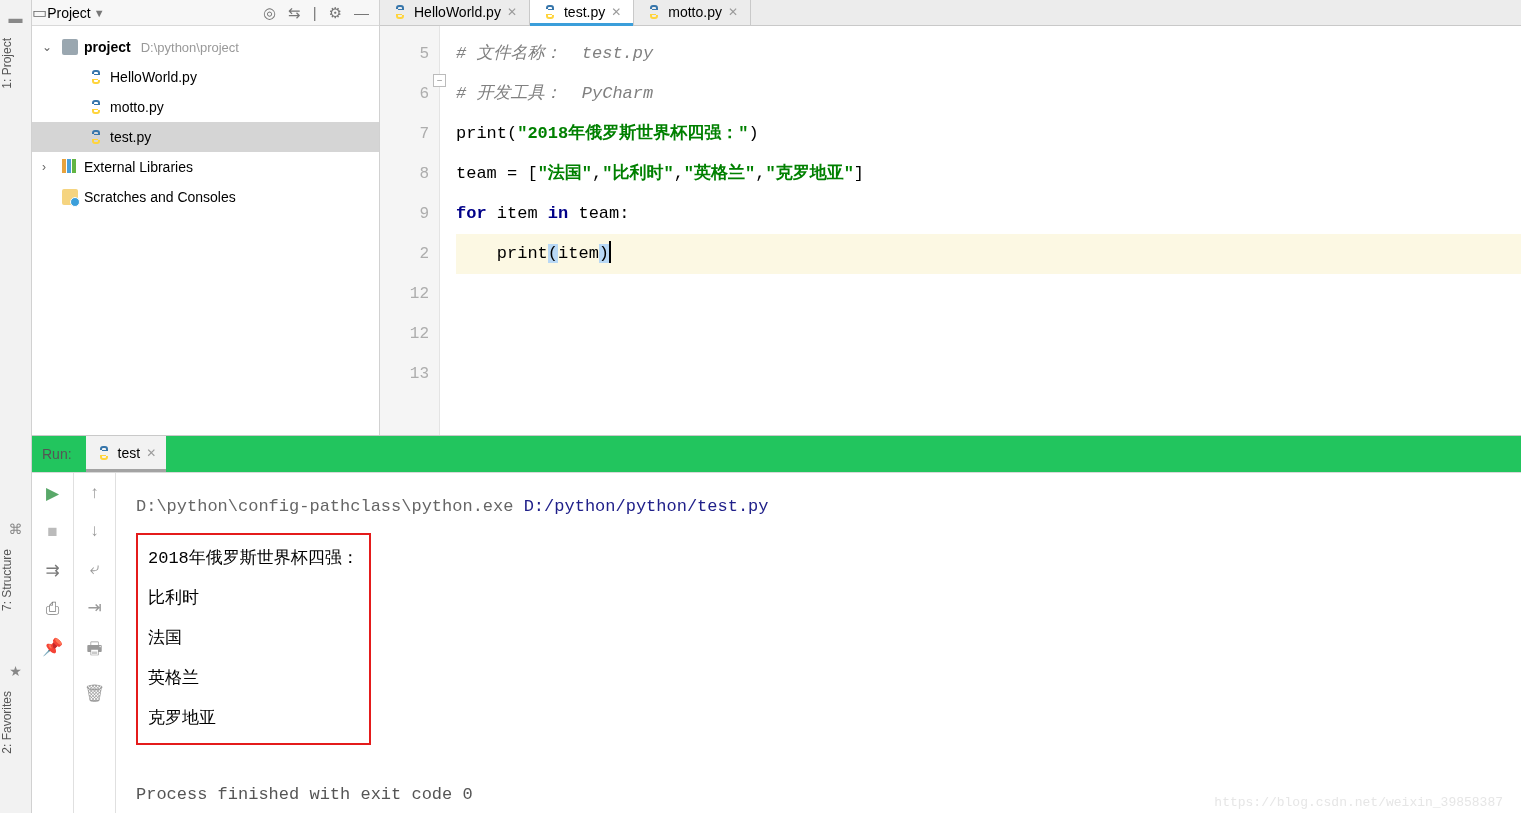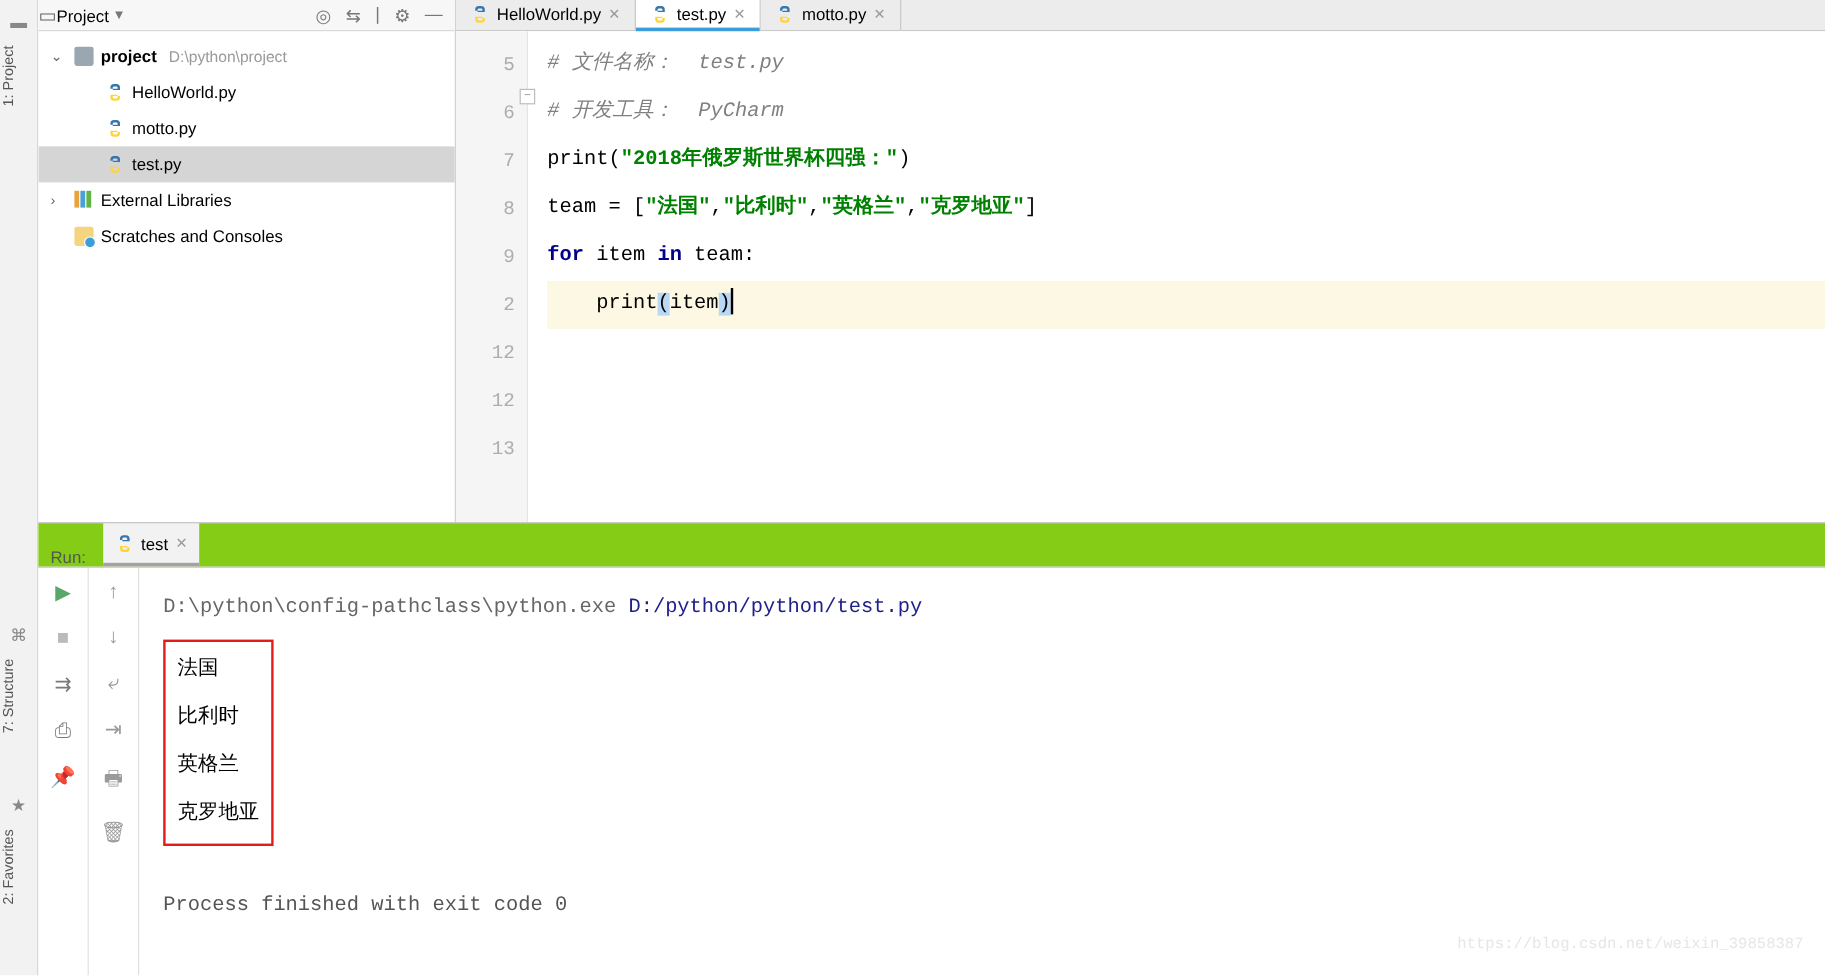--- a/index.html
+++ b/index.html
@@ -49,21 +49,21 @@
   .code .hl-line { background:#fcf8e3;}
   .comment { color:#808080; font-style:italic;}
   .kw { color:#000088; font-weight:600;}
   .fn { color:#000;}
   .str { color:#008000; font-weight:600;}
   .paren-hl { background:#b8d8f5;}
   .cursor { display:inline-block; width:2px; height:22px; background:#000; vertical-align:middle; margin-bottom:4px;}
   .breadcrumb { height:24px; background:#f7f7f7; border-top:1px solid #d9d9d9; padding-left:90px; font-size:13px; color:#555; display:flex; align-items:center;}
   
   .run-panel { position:absolute; left:32px; right:0; top:435px; bottom:0; border-top:1px solid #c9c9c9; background:#fff; display:flex; flex-direction:column;}
-  .run-header { height:37px; background:#84cc16; display:flex; align-items:flex-end; padding-left:10px; gap:14px; border-bottom:1px solid #d9d9d9;}
+  .run-header { height:37px; background:#22c55e; display:flex; align-items:center; padding-left:10px; gap:14px; border-bottom:1px solid #d9d9d9;}
   .run-header .lbl { color:#555;}
   .run-tab { display:flex; align-items:center; gap:6px; height:36px; padding:0 10px; border-bottom:3px solid #a3a3a3; background:#f2f2f2;}
   .run-tab .close { color:#9a9a9a; font-size:12px;}
   .run-body { flex:1; display:flex;}
   .run-tools { width:42px; border-right:1px solid #e0e0e0; display:flex; flex-direction:column; align-items:center; padding-top:10px; gap:18px; color:#7a7a7a; font-size:17px;}
   .run-tools .play { color:#59a869;}
   .run-tools2 { width:42px; border-right:1px solid #e0e0e0; display:flex; flex-direction:column; align-items:center; padding-top:10px; gap:18px; color:#9a9a9a; font-size:17px;}
   .console { flex:1; font-family:"Consolas","SimSun","Courier New",monospace; font-size:17px; padding:14px 20px; line-height:40px; position:relative;}
   .console .cmd { color:#666;}
   .console .exe { color:#20208a;}
@@ -234,19 +234,19 @@
       <span class="tool-ic">↑</span>
       <span class="tool-ic">↓</span>
       <span class="tool-ic">⤶</span>
       <span class="tool-ic">⇥</span>
       <span class="tool-ic">🖶</span>
       <span class="tool-ic">🗑</span>
     </div>
     <div class="console">
       <div class="cmd"><span>D:\python\config-pathclass\python.exe</span> <span class="exe">D:/python/python/test.py</span></div>
       <div style="height:6px;"></div>
-      <div class="redbox" id="outbox"><div>法国</div><div>比利时</div><div>英格兰</div><div>克罗地亚</div></div>
+      <div class="redbox" id="outbox"><div>2018年俄罗斯世界杯四强：</div><div>比利时</div><div>法国</div><div>英格兰</div><div>克罗地亚</div></div>
       <div style="height:30px;"></div>
       <div class="exit">Process finished with exit code 0</div>
       <div class="watermark">https://blog.csdn.net/weixin_39858387</div>
     </div>
   </div>
 </div>
 
 </body></html>

